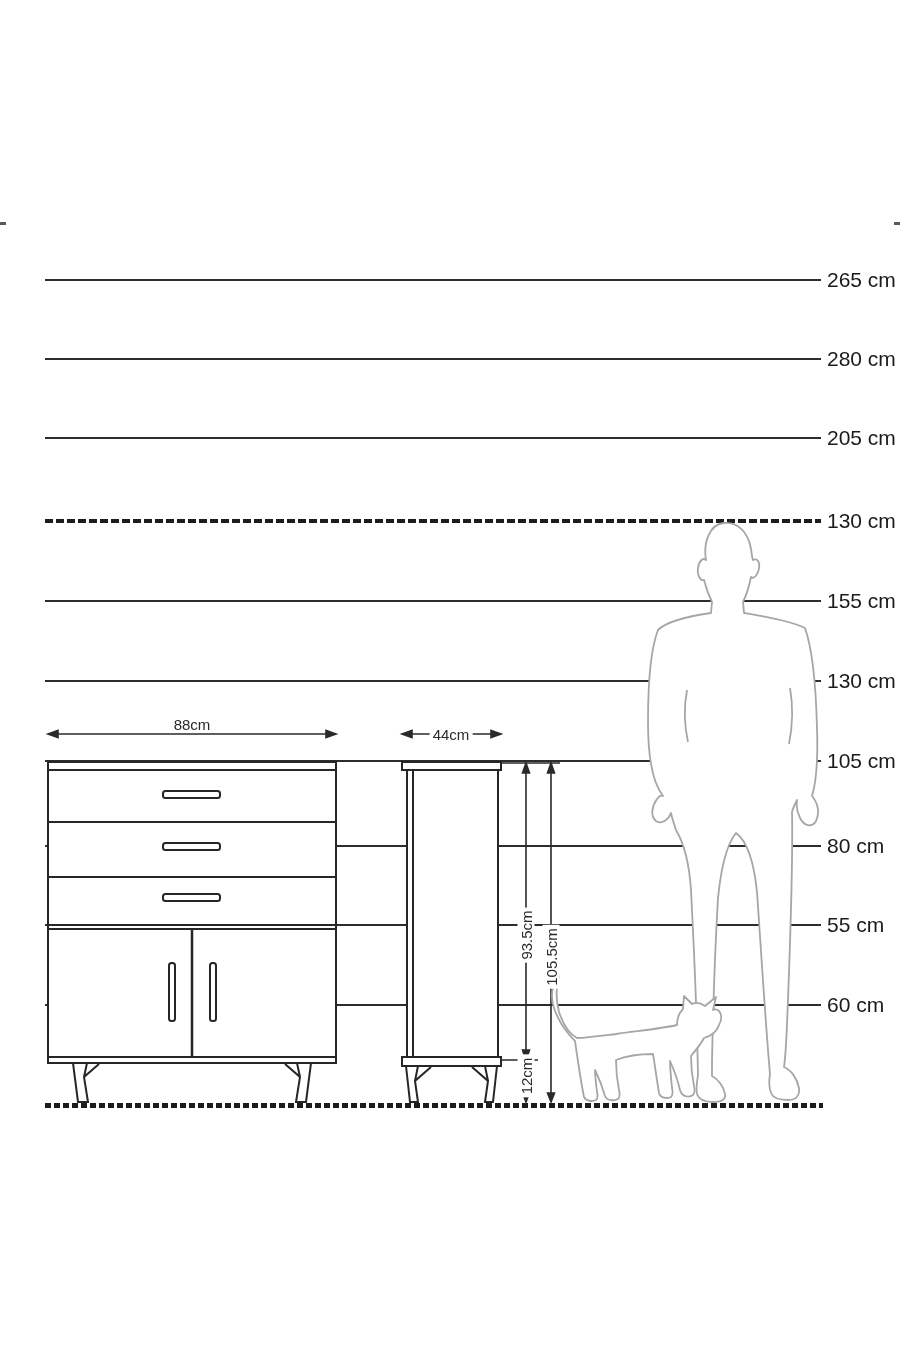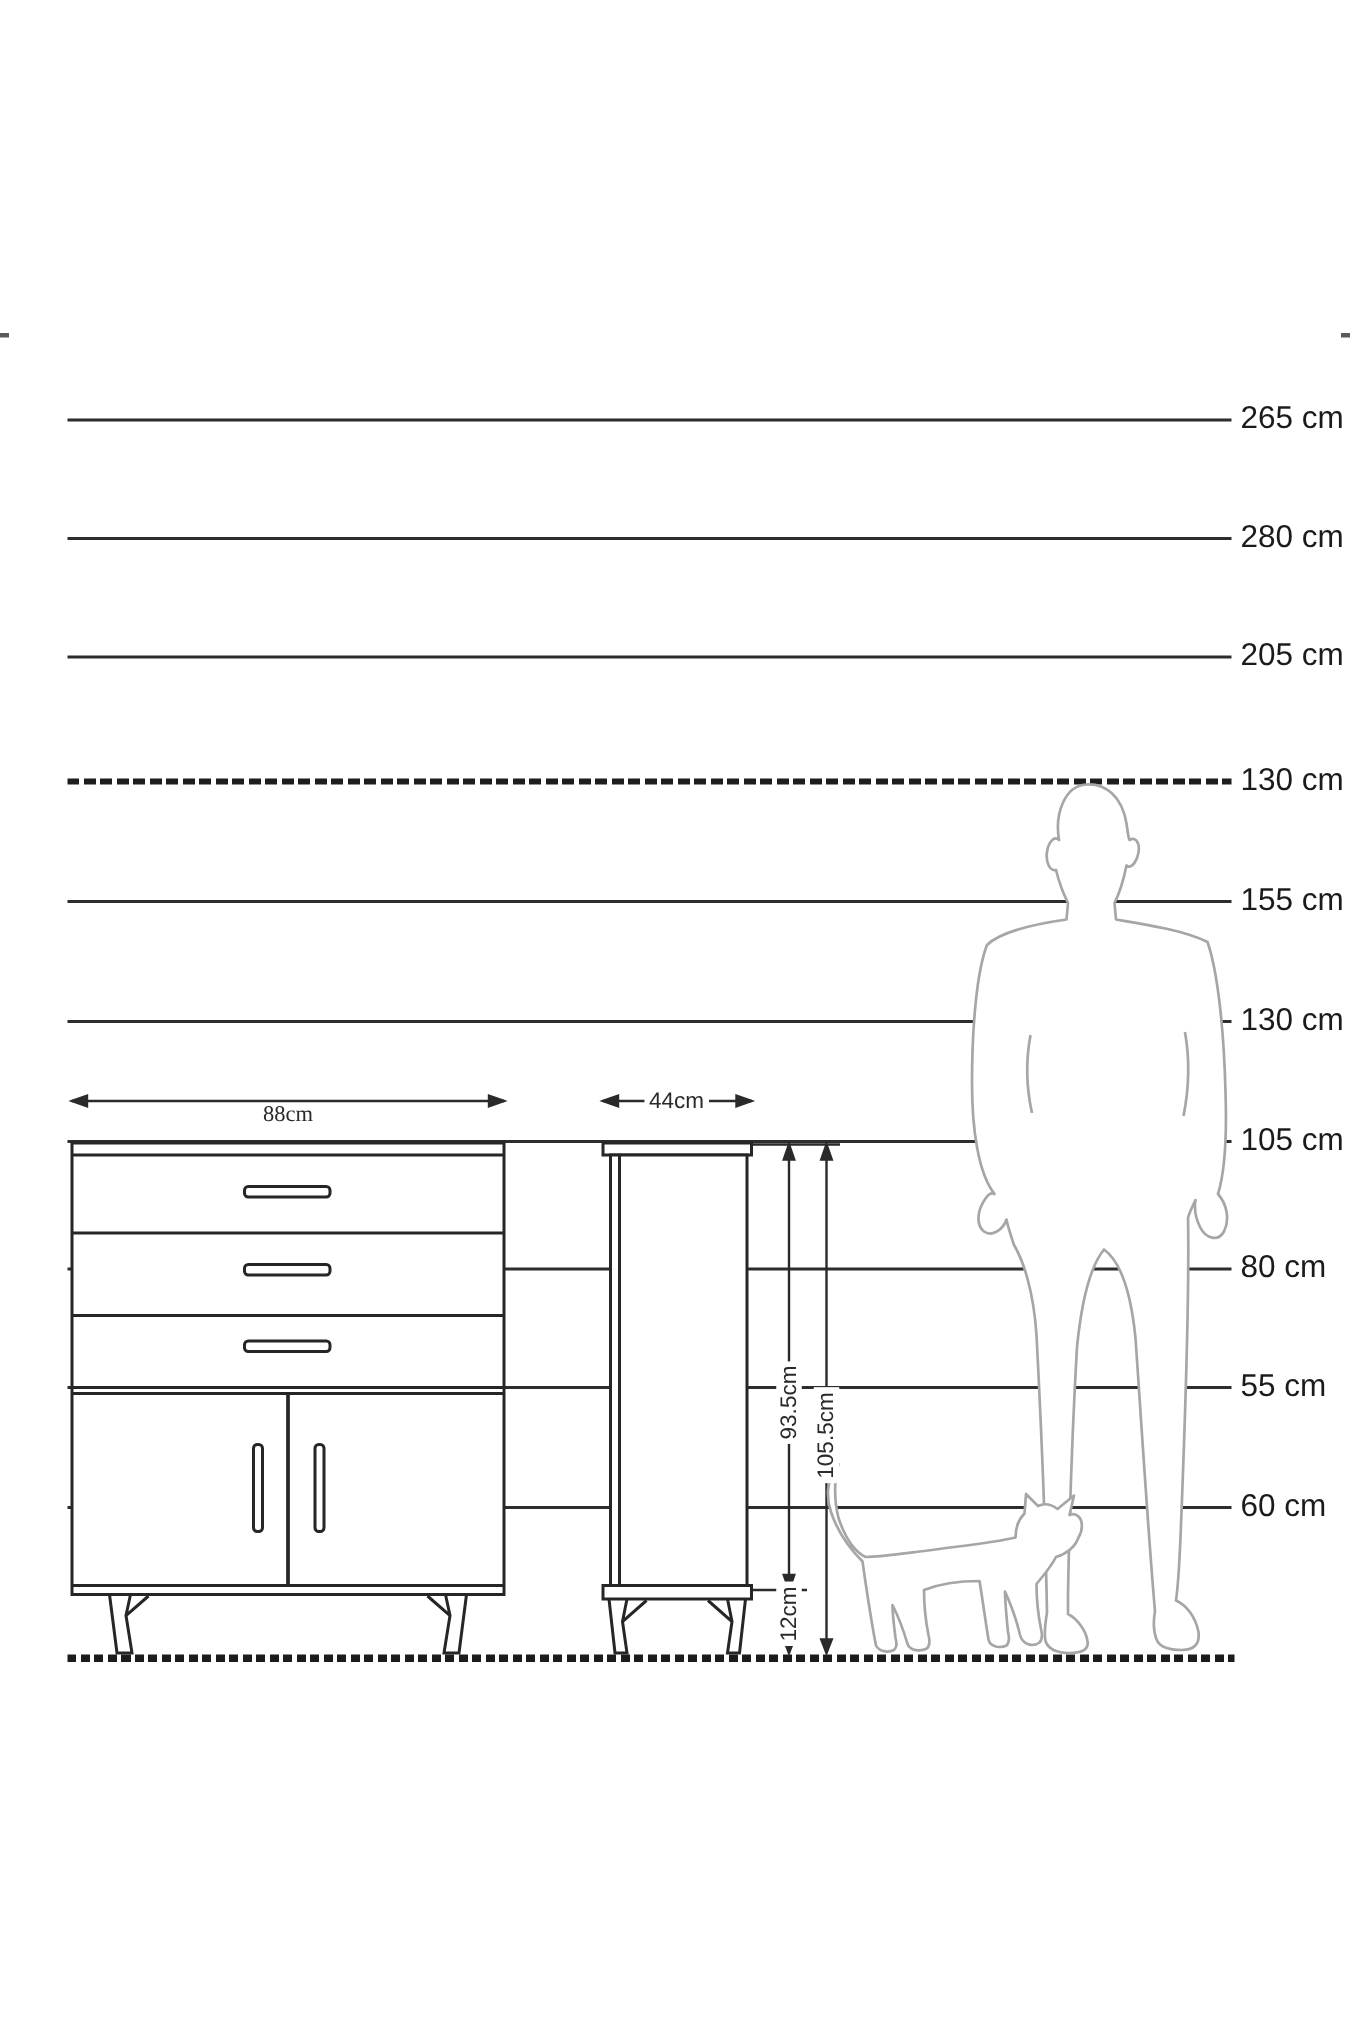--- a/index.html
+++ b/index.html
@@ -234,19 +234,19 @@
         L 684,996
         L 683,1009
         C 679,1013 677,1019 677,1025
         C 660,1029 636,1031 616,1034
         C 600,1036 586,1038 577,1038
         C 569,1034 563,1024 559,1012
         C 556,1000 556,986 559,976 Z"></path>
     </g>
   </svg>
 
-  <div class="dim-label" style="left:192px; top:744px;font-family:Liberation Serif, serif;">88cm</div>
+  <div class="dim-label" style="left:192px; top:724px;">88cm</div>
   <div class="dim-label" style="left:451px; top:734px;text-align:right;">44cm</div>
   <div class="dim-label vertical" style="left:526px; top:935px;">93.5cm</div>
   <div class="dim-label vertical" style="left:551px; top:957px;">105.5cm</div>
   <div class="dim-label vertical" style="left:526px; top:1076px;">12cm</div>
 
 </div>
 
 </body></html>

